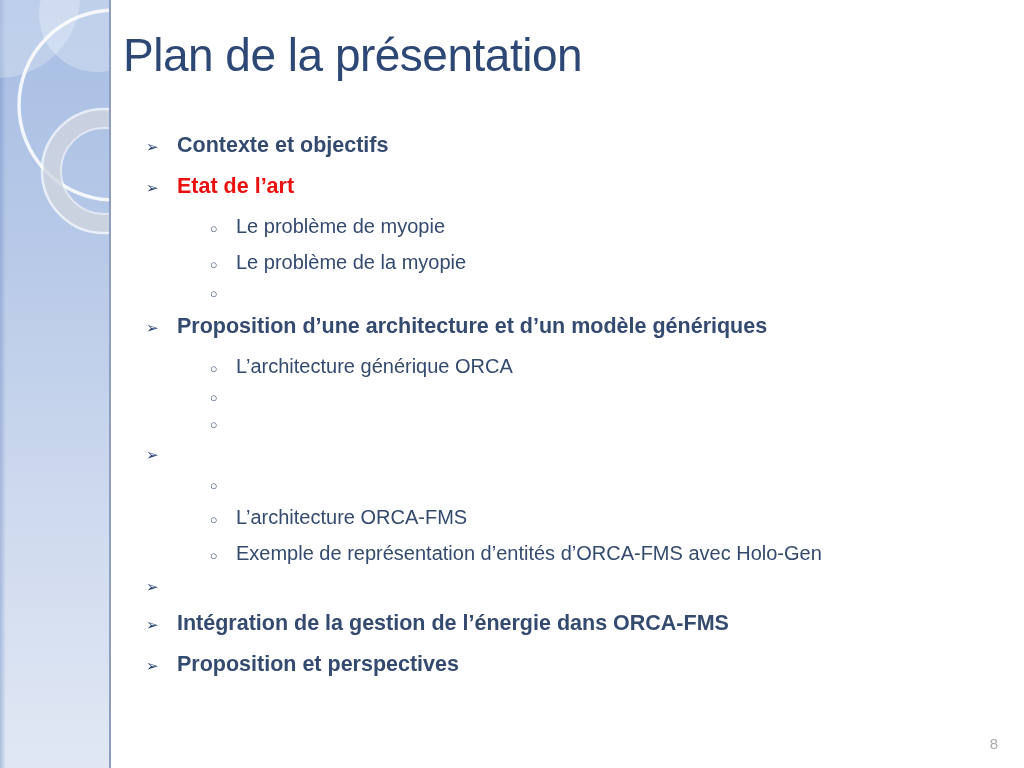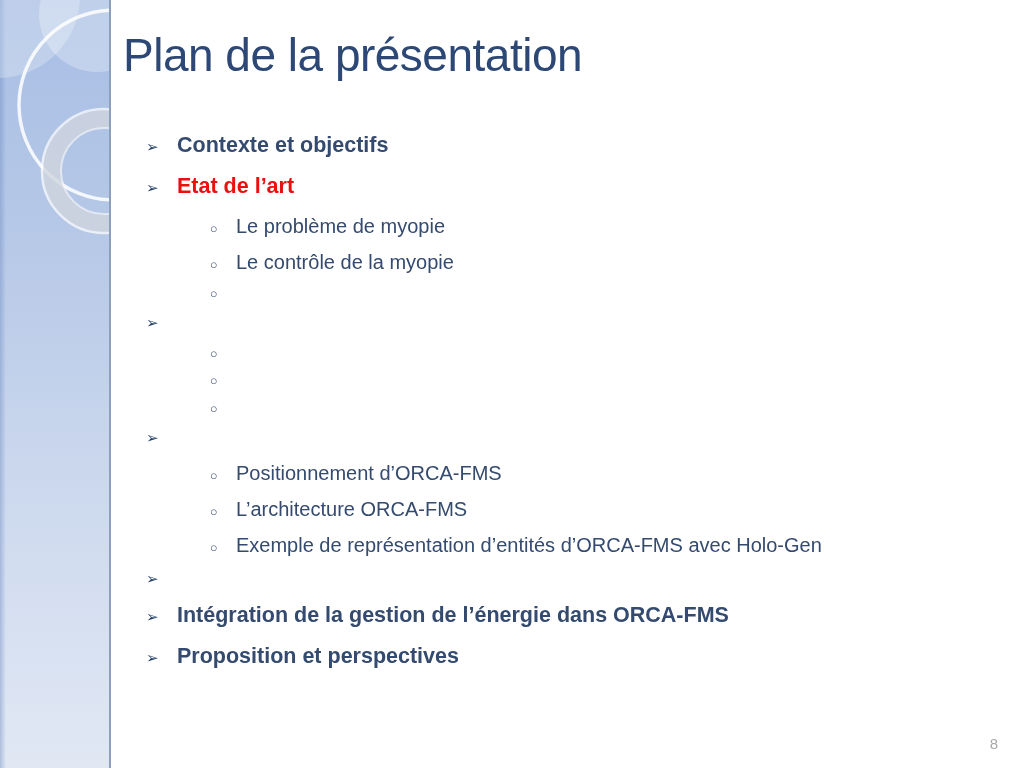--- a/index.html
+++ b/index.html
@@ -107,43 +107,44 @@
     <div class="item l1" style="color: rgb(234, 16, 16);">
       <span class="bullet" style="color: rgb(36, 64, 110);">➢</span>
       <span class="txt">Etat de l’art</span>
     </div>
     <div class="item l2" style="color: rgb(52, 74, 110);">
       <span class="bullet">○</span>
       <span class="txt">Le problème de myopie</span>
     </div>
     <div class="item l2" style="color: rgb(52, 74, 110);">
       <span class="bullet">○</span>
-      <span class="txt">Le contrôle de la myopie</span>
+      <span class="txt">Le problème de la myopie</span>
     </div>
     <div class="item l2" style="color: rgb(52, 74, 110);">
       <span class="bullet">○</span>
     </div>
     <div class="item l1" style="color: rgb(52, 74, 110);">
       <span class="bullet" style="color: rgb(36, 64, 110);">➢</span>
+      <span class="txt">Proposition d’une architecture et d’un modèle génériques</span>
     </div>
     <div class="item l2" style="color: rgb(52, 74, 110);">
       <span class="bullet">○</span>
+      <span class="txt">L’architecture générique ORCA</span>
     </div>
     <div class="item l2" style="color: rgb(52, 74, 110);">
       <span class="bullet">○</span>
     </div>
     <div class="item l2" style="color: rgb(52, 74, 110);">
       <span class="bullet">○</span>
     </div>
     <div class="item l1" style="color: rgb(52, 74, 110);">
       <span class="bullet" style="color: rgb(36, 64, 110);">➢</span>
     </div>
     <div class="item l2" style="color: rgb(52, 74, 110);">
       <span class="bullet">○</span>
-      <span class="txt">Positionnement d’ORCA-FMS</span>
     </div>
     <div class="item l2" style="color: rgb(52, 74, 110);">
       <span class="bullet">○</span>
       <span class="txt">L’architecture ORCA-FMS</span>
     </div>
     <div class="item l2" style="color: rgb(52, 74, 110);">
       <span class="bullet">○</span>
       <span class="txt">Exemple de représentation d’entités d’ORCA-FMS avec Holo-Gen</span>
     </div>
     <div class="item l1" style="color: rgb(52, 74, 110);">

